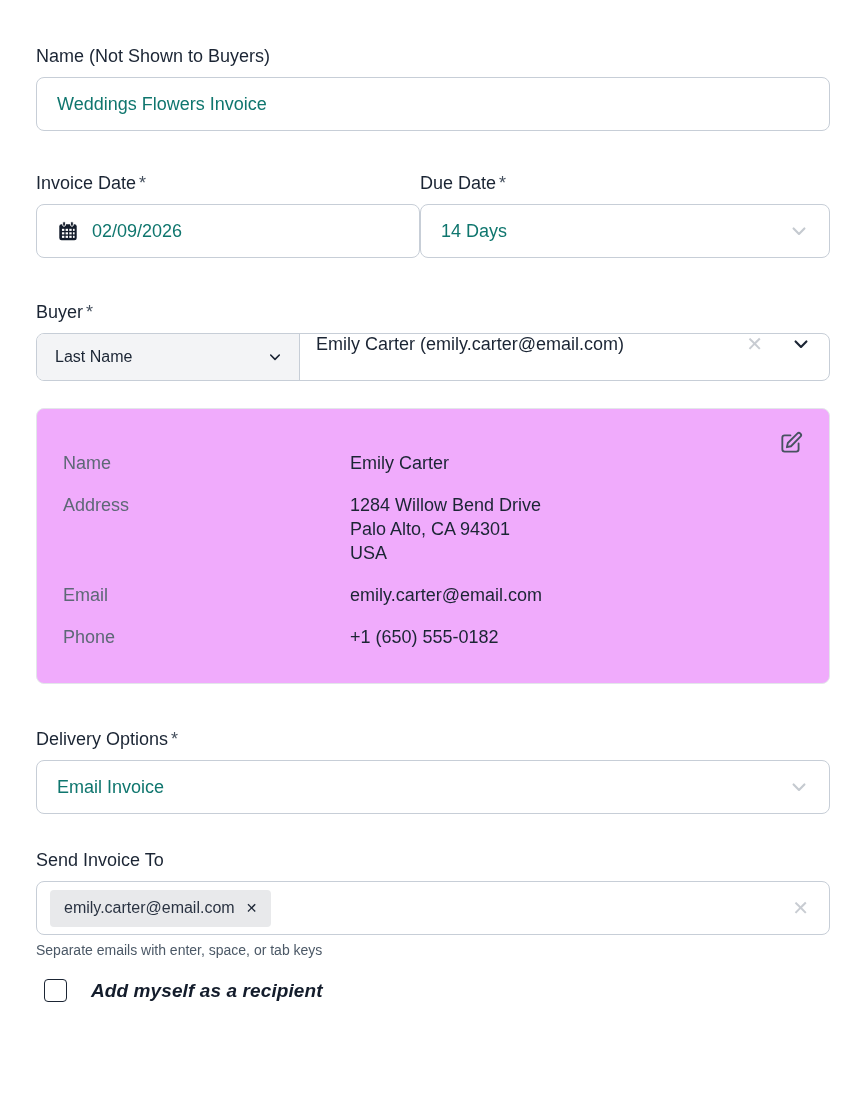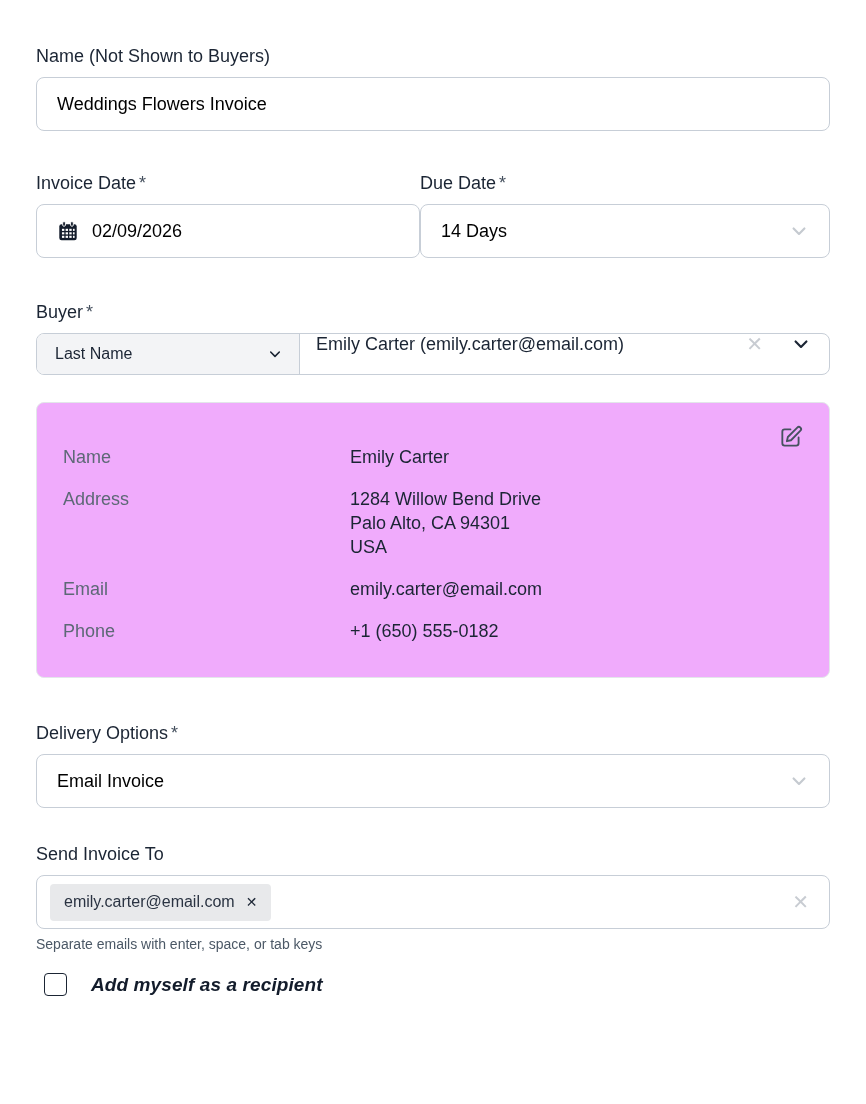--- a/index.html
+++ b/index.html
@@ -27,42 +27,42 @@
   .req { color:#45505e; margin-left:3px; }
   .control {
     border:1px solid #c7ced7;
     border-radius:8px;
     background:#fff;
     height:54px;
     display:flex;
     align-items:center;
     padding:0 20px;
     font-size:18px;
-    color:#000000;
+    color:#0f766e;
     position:relative;
   }
   .section { margin-bottom:40px; }
   .two-col { display:flex; margin-bottom:42px; }
   .col-date { width:384px; }
   .col-due { flex:1; }
   .chevron { display:inline-flex; width:20px; height:20px; }
   .chevron svg { width:20px; height:20px; }
   .chevron.light { color:#c5cad0; }
   .chevron.dark { color:#1b2534; }
   .spacer { flex:1; }
   .cal-icon { display:inline-flex; margin-right:13px; }
 
   
   .buyer-section { margin-bottom:27px; }
   .buyer-label { }
   .buyer-combo {
     display:flex;
     border:1px solid #c7ced7;
     border-radius:8px;
-    height:42px;
+    height:48px;
     overflow:hidden;
     background:#fff;
   }
   .buyer-sort {
     width:263px;
     background:#f3f4f6;
     border-right:1px solid #c7ced7;
     display:flex;
     align-items:center;
     padding:0 16px 0 18px;

